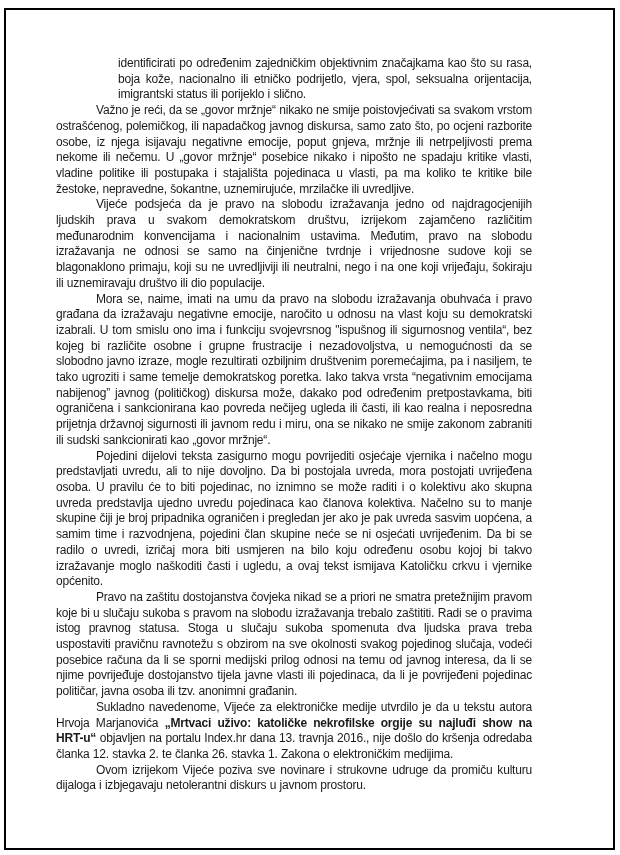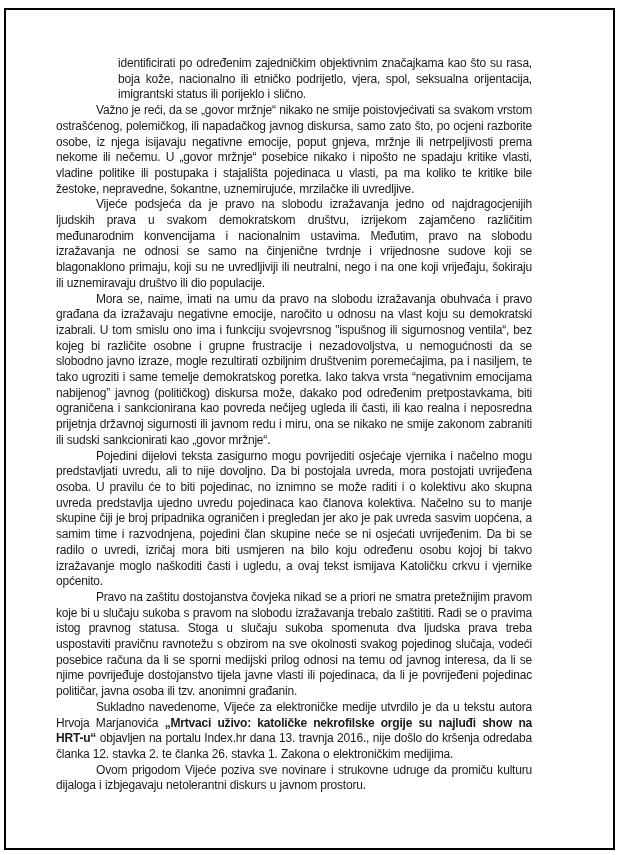--- a/index.html
+++ b/index.html
@@ -53,15 +53,15 @@
 
 <div class="page">
   <div class="text-block">
     <p class="fragment">identificirati po određenim zajedničkim objektivnim značajkama kao što su rasa, boja kože, nacionalno ili etničko podrijetlo, vjera, spol, seksualna orijentacija, imigrantski status ili porijeklo i slično.</p>
     <p>Važno je reći, da se „govor mržnje“ nikako ne smije poistovjećivati sa svakom vrstom ostrašćenog, polemičkog, ili napadačkog javnog diskursa, samo zato što, po ocjeni razborite osobe, iz njega isijavaju negativne emocije, poput gnjeva, mržnje ili netrpeljivosti prema nekome ili nečemu. U „govor mržnje“ posebice nikako i nipošto ne spadaju kritike vlasti, vladine politike ili postupaka i stajališta pojedinaca u vlasti, pa ma koliko te kritike bile žestoke, nepravedne, šokantne, uznemirujuće, mrzilačke ili uvredljive.</p>
     <p>Vijeće podsjeća da je pravo na slobodu izražavanja jedno od najdragocjenijih ljudskih prava u svakom demokratskom društvu, izrijekom zajamčeno različitim međunarodnim konvencijama i nacionalnim ustavima. Međutim, pravo na slobodu izražavanja ne odnosi se samo na činjenične tvrdnje i vrijednosne sudove koji se blagonaklono primaju, koji su ne uvredljiviji ili neutralni, nego i na one koji vrijeđaju, šokiraju ili uznemiravaju društvo ili dio populacije.</p>
     <p>Mora se, naime, imati na umu da pravo na slobodu izražavanja obuhvaća i pravo građana da izražavaju negativne emocije, naročito u odnosu na vlast koju su demokratski izabrali. U tom smislu ono ima i funkciju svojevrsnog "ispušnog ili sigurnosnog ventila“, bez kojeg bi različite osobne i grupne frustracije i nezadovoljstva, u nemogućnosti da se slobodno javno izraze, mogle rezultirati ozbiljnim društvenim poremećajima, pa i nasiljem, te tako ugroziti i same temelje demokratskog poretka. Iako takva vrsta “negativnim emocijama nabijenog” javnog (političkog) diskursa može, dakako pod određenim pretpostavkama, biti ograničena i sankcionirana kao povreda nečijeg ugleda ili časti, ili kao realna i neposredna prijetnja državnoj sigurnosti ili javnom redu i miru, ona se nikako ne smije zakonom zabraniti ili sudski sankcionirati kao „govor mržnje“.</p>
     <p>Pojedini dijelovi teksta zasigurno mogu povrijediti osjećaje vjernika i načelno mogu predstavljati uvredu, ali to nije dovoljno. Da bi postojala uvreda, mora postojati uvrijeđena osoba. U pravilu će to biti pojedinac, no iznimno se može raditi i o kolektivu ako skupna uvreda predstavlja ujedno uvredu pojedinaca kao članova kolektiva. Načelno su to manje skupine čiji je broj pripadnika ograničen i pregledan jer ako je pak uvreda sasvim uopćena, a samim time i razvodnjena, pojedini član skupine neće se ni osjećati uvrijeđenim. Da bi se radilo o uvredi, izričaj mora biti usmjeren na bilo koju određenu osobu kojoj bi takvo izražavanje moglo naškoditi časti i ugledu, a ovaj tekst ismijava Katoličku crkvu i vjernike općenito.</p>
     <p>Pravo na zaštitu dostojanstva čovjeka nikad se a priori ne smatra pretežnijim pravom koje bi u slučaju sukoba s pravom na slobodu izražavanja trebalo zaštititi. Radi se o pravima istog pravnog statusa. Stoga u slučaju sukoba spomenuta dva ljudska prava treba uspostaviti pravičnu ravnotežu s obzirom na sve okolnosti svakog pojedinog slučaja, vodeći posebice računa da li se sporni medijski prilog odnosi na temu od javnog interesa, da li se njime povrijeđuje dostojanstvo tijela javne vlasti ili pojedinaca, da li je povrijeđeni pojedinac političar, javna osoba ili tzv. anonimni građanin.</p>
     <p><span>Sukladno navedenome, Vijeće za elektroničke medije utvrdilo je da u tekstu autora Hrvoja Marjanovića </span><span class="article-title">„Mrtvaci uživo: katoličke nekrofilske orgije su najluđi show na HRT-u“</span><span> objavljen na portalu Index.hr dana 13. travnja 2016., nije došlo do kršenja odredaba članka 12. stavka 2. te članka 26. stavka 1. Zakona o elektroničkim medijima.</span></p>
-    <p>Ovom prigodom Vijeće poziva sve novinare i strukovne udruge da promiču kulturu dijaloga i izbjegavaju netolerantni diskurs u javnom prostoru.</p>
+    <p>Ovom izrijekom Vijeće poziva sve novinare i strukovne udruge da promiču kulturu dijaloga i izbjegavaju netolerantni diskurs u javnom prostoru.</p>
   </div>
 </div>
 
 </body></html>

